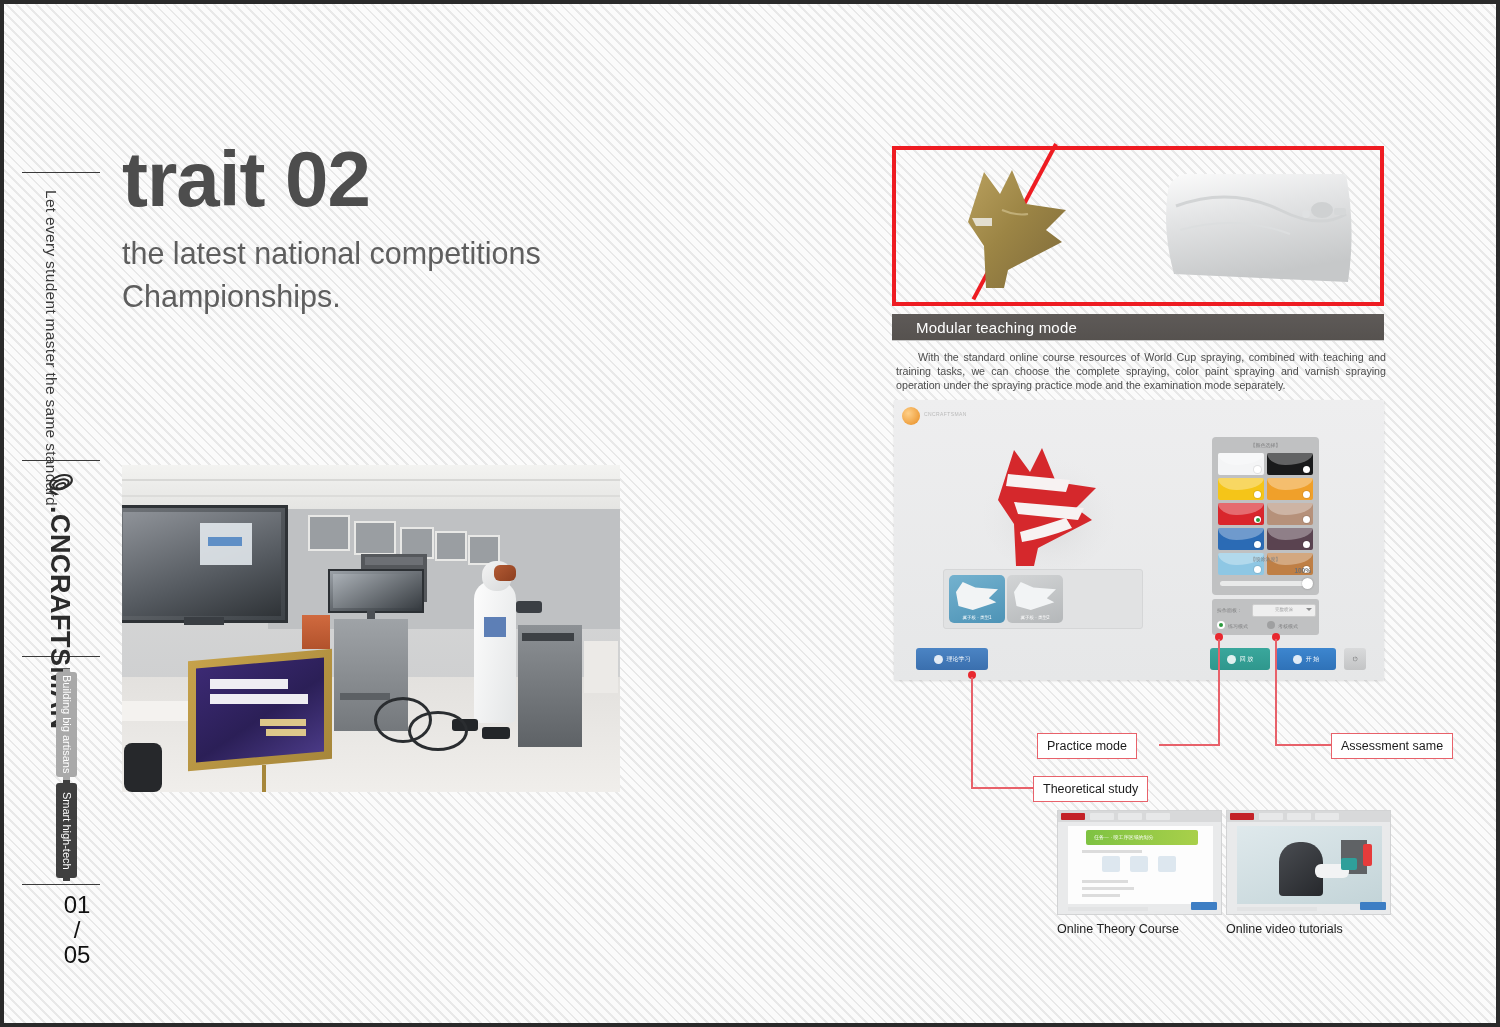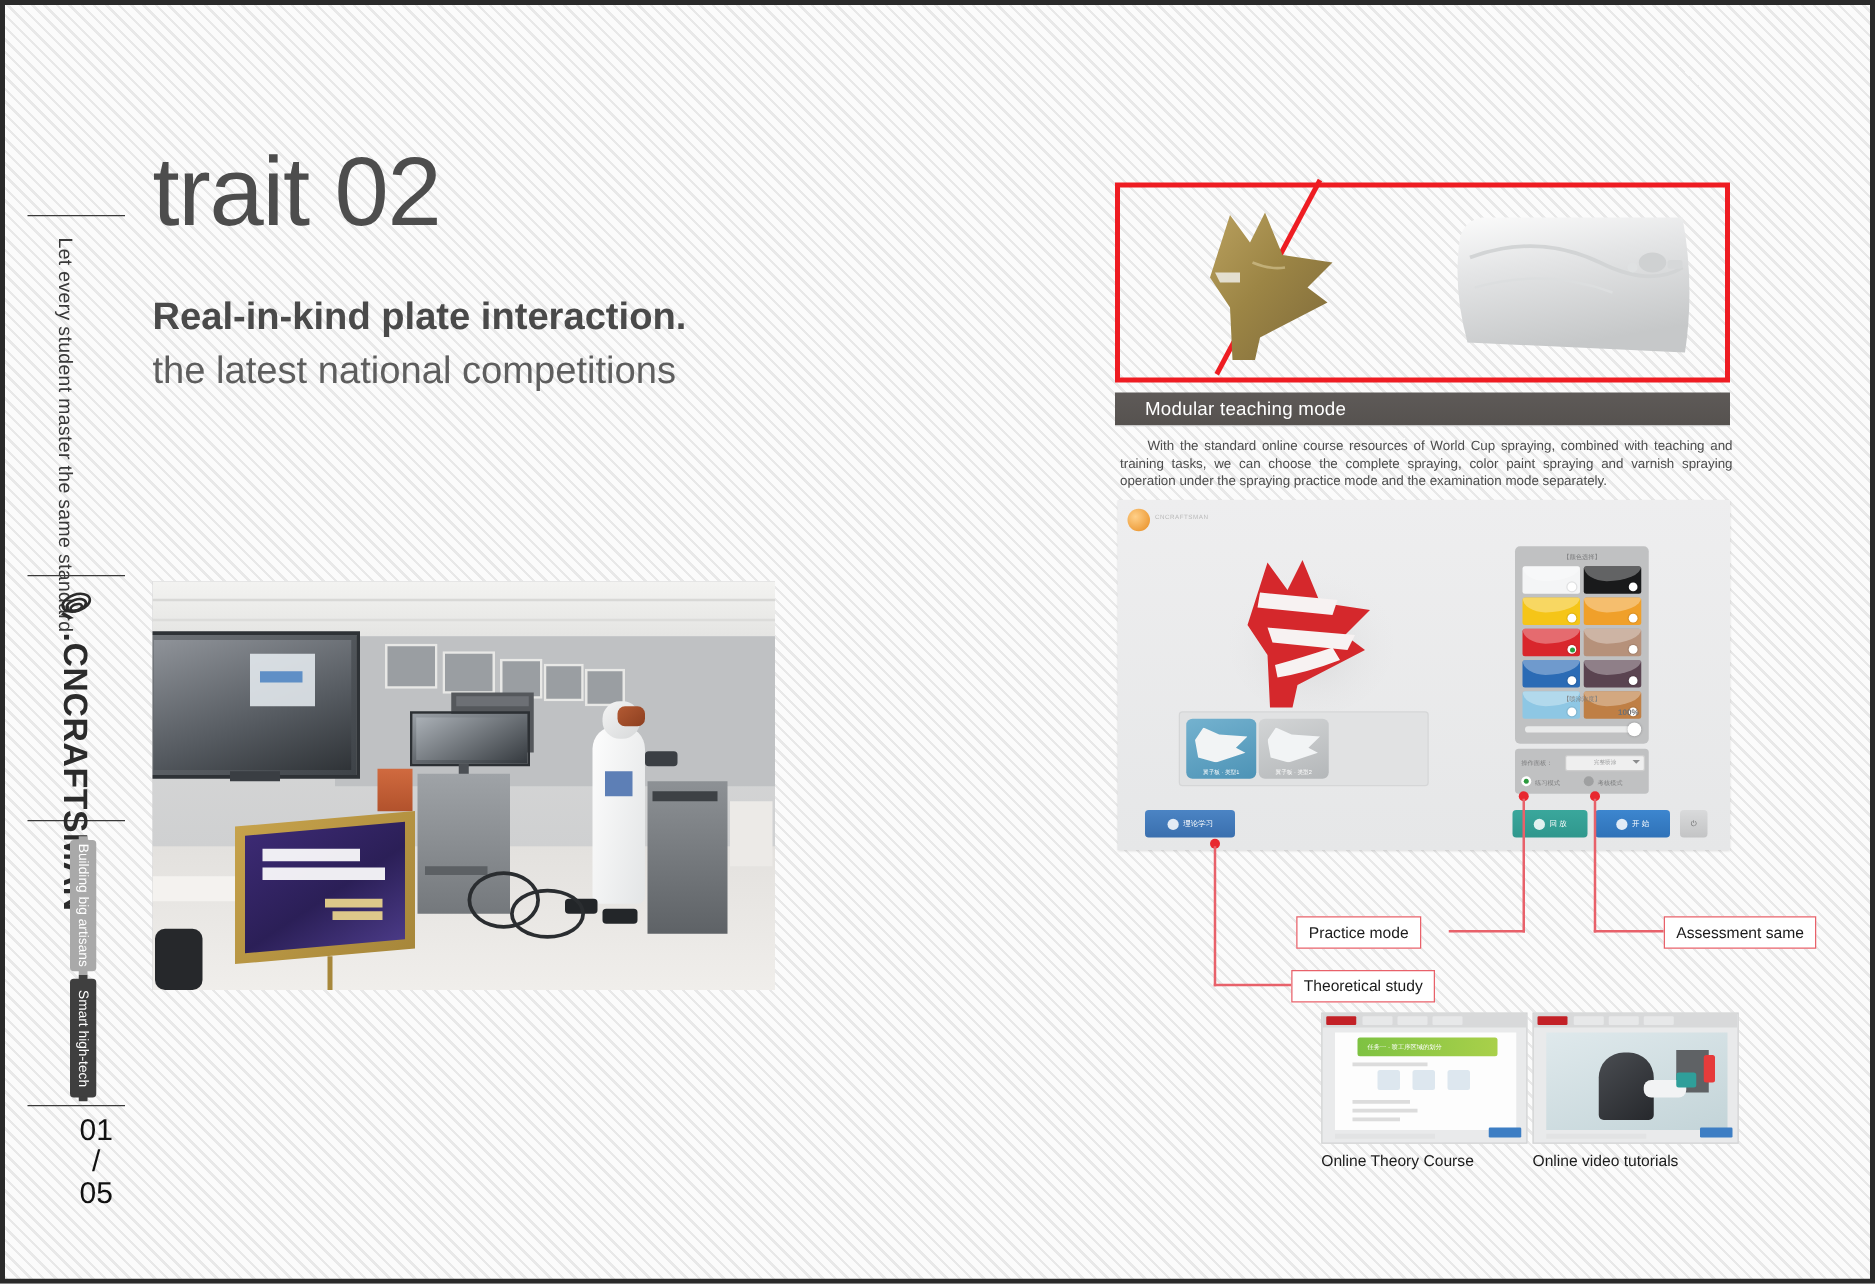--- a/index.html
+++ b/index.html
@@ -58,22 +58,22 @@
   }
   .pill .nub{position:absolute;left:7px;width:7px;height:4px;background:inherit;}
   #pagenum{
     position:absolute;left:38px;top:888px;width:70px;
     text-align:center;font-size:24px;line-height:25px;color:#111;
   }
   #pagenum div{display:block;}
 
   
   #trait-title{
-    position:absolute;left:118px;top:110px;
-    font-size:78px;line-height:78px;color:#4d4d4d;font-weight:normal;
+    position:absolute;left:118px;top:136px;
+    font-size:78px;line-height:78px;color:#4d4d4d;font-weight:bold;
     letter-spacing:-1px;
   }
   #lead{
     position:absolute;left:118px;top:228px;width:560px;
     font-size:30.5px;line-height:43px;color:#5a5a5a;
   }
   #lead .b{font-weight:bold;color:#4a4a4a;display:block;}
   #lead .n{font-weight:normal;color:#5e5e5e;display:block;}
 
   #photo{
@@ -306,22 +306,22 @@
 
   <div id="pagenum">
     <div>01</div>
     <div>/</div>
     <div>05</div>
   </div>
 
   <div id="trait-title">trait 02</div>
 
   <div id="lead">
-    <span class="b">Real-in-kind plate interaction.</span>
     <span class="n">the latest national competitions</span>
+    <span class="n">Championships.</span>
   </div>
 
   <div id="photo">
     <div class="ph ph-ceiling"></div>
     <div class="ph ph-ceilline"></div>
     <div class="ph ph-ceilline2"></div>
     <div class="ph ph-wall"></div>
     <div class="ph ph-wallband"></div>
     <div class="ph ph-floor"></div>
     <div class="ph ph-tv">

